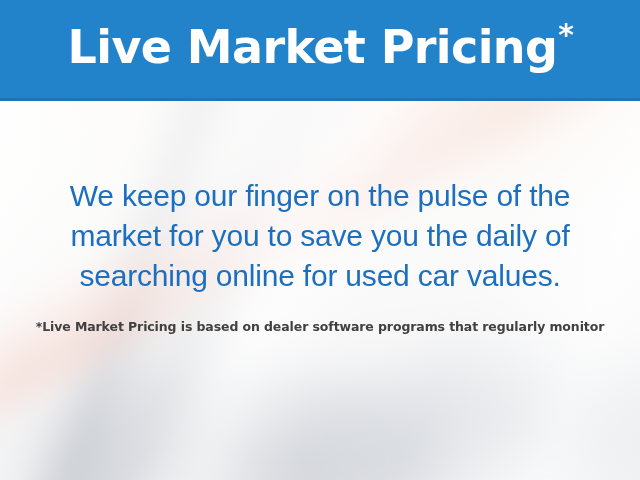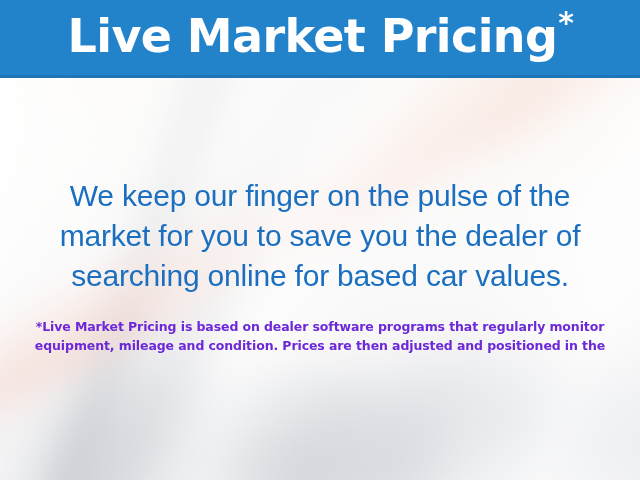--- a/index.html
+++ b/index.html
@@ -120,21 +120,21 @@
         rgba(255,255,255,0.62) 80%,
         rgba(255,255,255,0.58) 100%);
   }
 
   
   .header-band {
     position: absolute;
     left: 0;
     top: 0;
     width: 640px;
-    height: 78px;
+    height: 101px;
     background: #2283cb;
     border-bottom: 3px solid #1d74b6;
     display: flex;
     align-items: center;
     justify-content: center;
     box-sizing: border-box;
   }
   .header-title {
     color: #ffffff;
     font-family: "DejaVu Sans", sans-serif;
@@ -174,21 +174,21 @@
     white-space: nowrap;
   }
 
   
   .disclaimer {
     position: absolute;
     left: 20px;
     top: 317px;
     width: 600px;
     text-align: center;
-    color: #6d28d9;
+    color: #404040;
     font-family: "DejaVu Sans", sans-serif;
     font-size: 12.5px;
     font-weight: bold;
     line-height: 19px;
     letter-spacing: -0.1px;
   }
   .disclaimer .fp-line {
     display: block;
     white-space: nowrap;
   }
@@ -208,22 +208,21 @@
     <div class="bg-layer bg-sheen"></div>
     <div class="bg-wash"></div>
   </div>
 
   <div class="header-band">
     <div class="header-title"><span>Live Market Pricing</span><span class="star">*</span></div>
   </div>
 
   <div class="headline">
     <span class="hl-line">We keep our finger on the pulse of the</span>
-    <span class="hl-line">market for you to save you the dealer of</span>
-    <span class="hl-line">searching online for based car values.</span>
+    <span class="hl-line">market for you to save you the daily of</span>
+    <span class="hl-line">searching online for used car values.</span>
   </div>
 
   <div class="disclaimer">
     <span class="fp-line">*Live Market Pricing is based on dealer software programs that regularly monitor</span>
-    <span class="fp-line">equipment, mileage and condition. Prices are then adjusted and positioned in the</span>
   </div>
 
 </div>
 
 </body></html>

